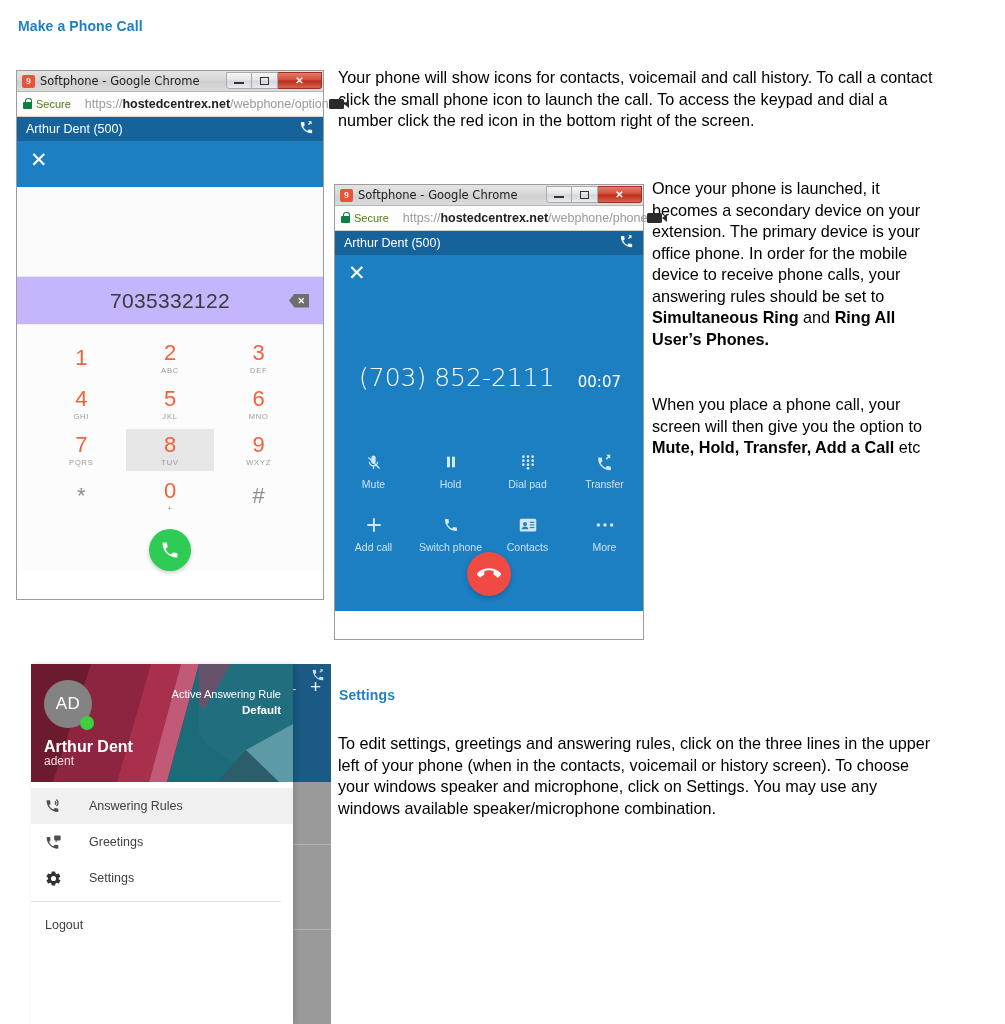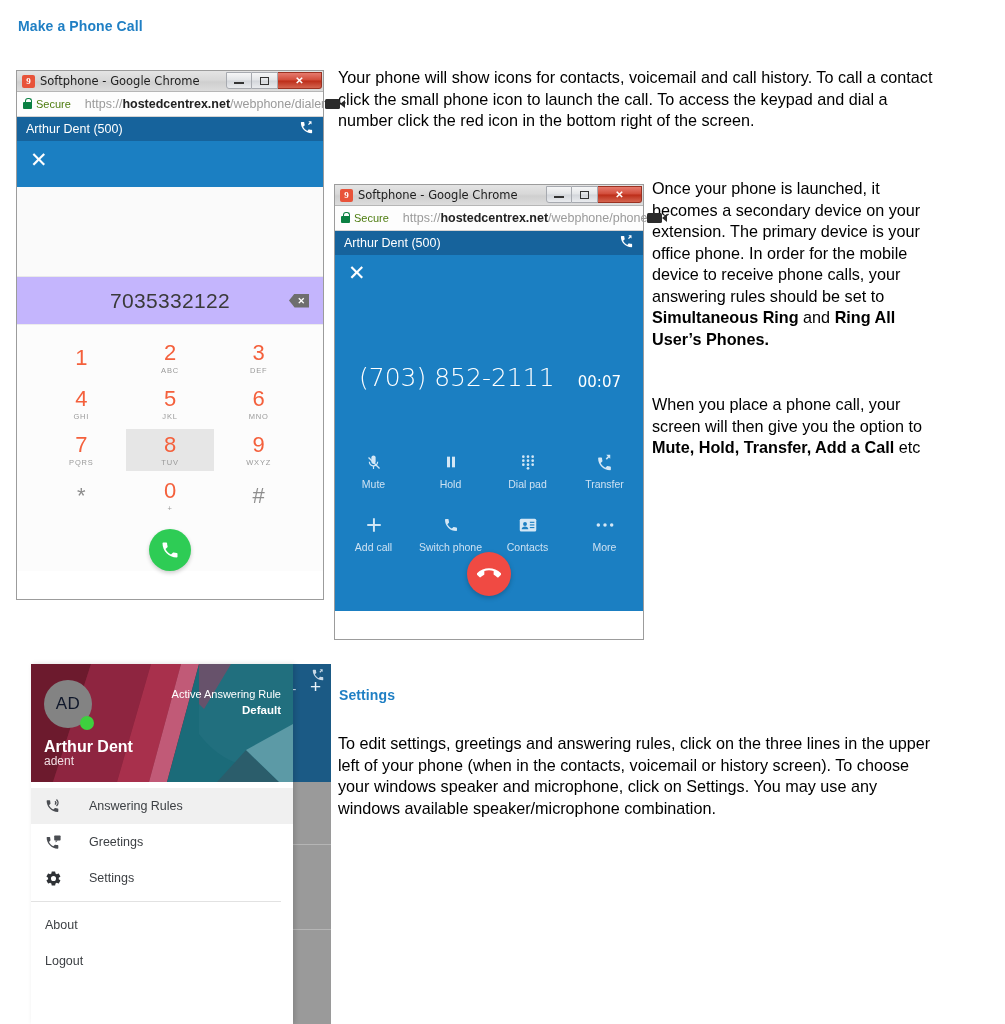--- a/index.html
+++ b/index.html
@@ -194,21 +194,21 @@
     overflow: hidden;
   }
   .drawer-hero {
     height: 118px; position: relative; overflow: hidden;
     background: #7a1f33;
   }
   .hero-shape { position: absolute; }
   .avatar {
     position: absolute; left: 13px; top: 16px;
     width: 48px; height: 48px; border-radius: 50%;
-    background: #838383; color: #0f172a;
+    background: #838383; color: #ffffff;
     display: flex; align-items: center; justify-content: center;
     font-size: 17px; letter-spacing: .5px;
   }
   .presence {
     position: absolute; left: 49px; top: 52px;
     width: 14px; height: 14px; border-radius: 50%; background: #3ecf3e;
   }
   .hero-name {
     position: absolute; left: 13px; top: 74px; color: #fff;
     font-size: 16px; font-weight: bold;
@@ -270,21 +270,21 @@
       <div class="wb close">✕</div>
     </div>
   </div>
 
   <div class="urlbar">
     <span class="lock"></span>
     <span class="secure-txt">Secure</span>
     <span class="url-sep"></span>
     <span class="url-scheme">https://</span>
     <span class="url-host">hostedcentrex.net</span>
-    <span class="url-path">/webphone/dialer</span>
+    <span class="url-path">/webphone/option</span>
     <span class="cam-icon"></span>
   </div>
 
   <div class="app-topbar">
     <span class="ext-name">Arthur Dent (500)</span>
     <span class="ic">
       <svg width="15" height="15" viewBox="0 0 24 24" fill="#ffffff">
         <path d="M6.6 10.8c1.4 2.8 3.8 5.2 6.6 6.6l2.2-2.2c.3-.3.7-.4 1-.2 1.1.4 2.4.6 3.6.6.6 0 1 .4 1 1V20c0 .6-.4 1-1 1C10.6 21 3 13.4 3 4c0-.6.4-1 1-1h3.5c.6 0 1 .4 1 1 0 1.3.2 2.5.6 3.6.1.3 0 .7-.2 1l-2.3 2.2z"></path>
         <path d="M15 2l5 0 0 5-1.6-1.6-2.6 2.6-1.4-1.4 2.6-2.6z"></path>
       </svg>
@@ -586,16 +586,15 @@
       <span class="mi-icon">
         <svg width="17" height="17" viewBox="0 0 24 24" fill="#2f3236">
           <path d="M19.4 13a7.6 7.6 0 0 0 0-2l2.1-1.6a.5.5 0 0 0 .1-.6l-2-3.5a.5.5 0 0 0-.6-.2l-2.5 1a7.3 7.3 0 0 0-1.7-1l-.4-2.6a.5.5 0 0 0-.5-.4h-4a.5.5 0 0 0-.5.4l-.4 2.6a7.3 7.3 0 0 0-1.7 1l-2.5-1a.5.5 0 0 0-.6.2l-2 3.5a.5.5 0 0 0 .1.6L4.4 11a7.6 7.6 0 0 0 0 2l-2.1 1.6a.5.5 0 0 0-.1.6l2 3.5c.1.2.4.3.6.2l2.5-1c.5.4 1.1.8 1.7 1l.4 2.6c0 .3.2.4.5.4h4c.3 0 .5-.2.5-.4l.4-2.6a7.3 7.3 0 0 0 1.7-1l2.5 1c.2.1.5 0 .6-.2l2-3.5a.5.5 0 0 0-.1-.6L19.4 13zM12 15.6A3.6 3.6 0 1 1 12 8.4a3.6 3.6 0 0 1 0 7.2z"></path>
         </svg>
       </span>
       <span class="mi-label">Settings</span>
     </div>
 
     <div class="menu-divider"></div>
 
-    <div class="menu-simple">About</div>
     <div class="menu-simple">Logout</div>
   </div>
 </div>
 
 </body></html>

